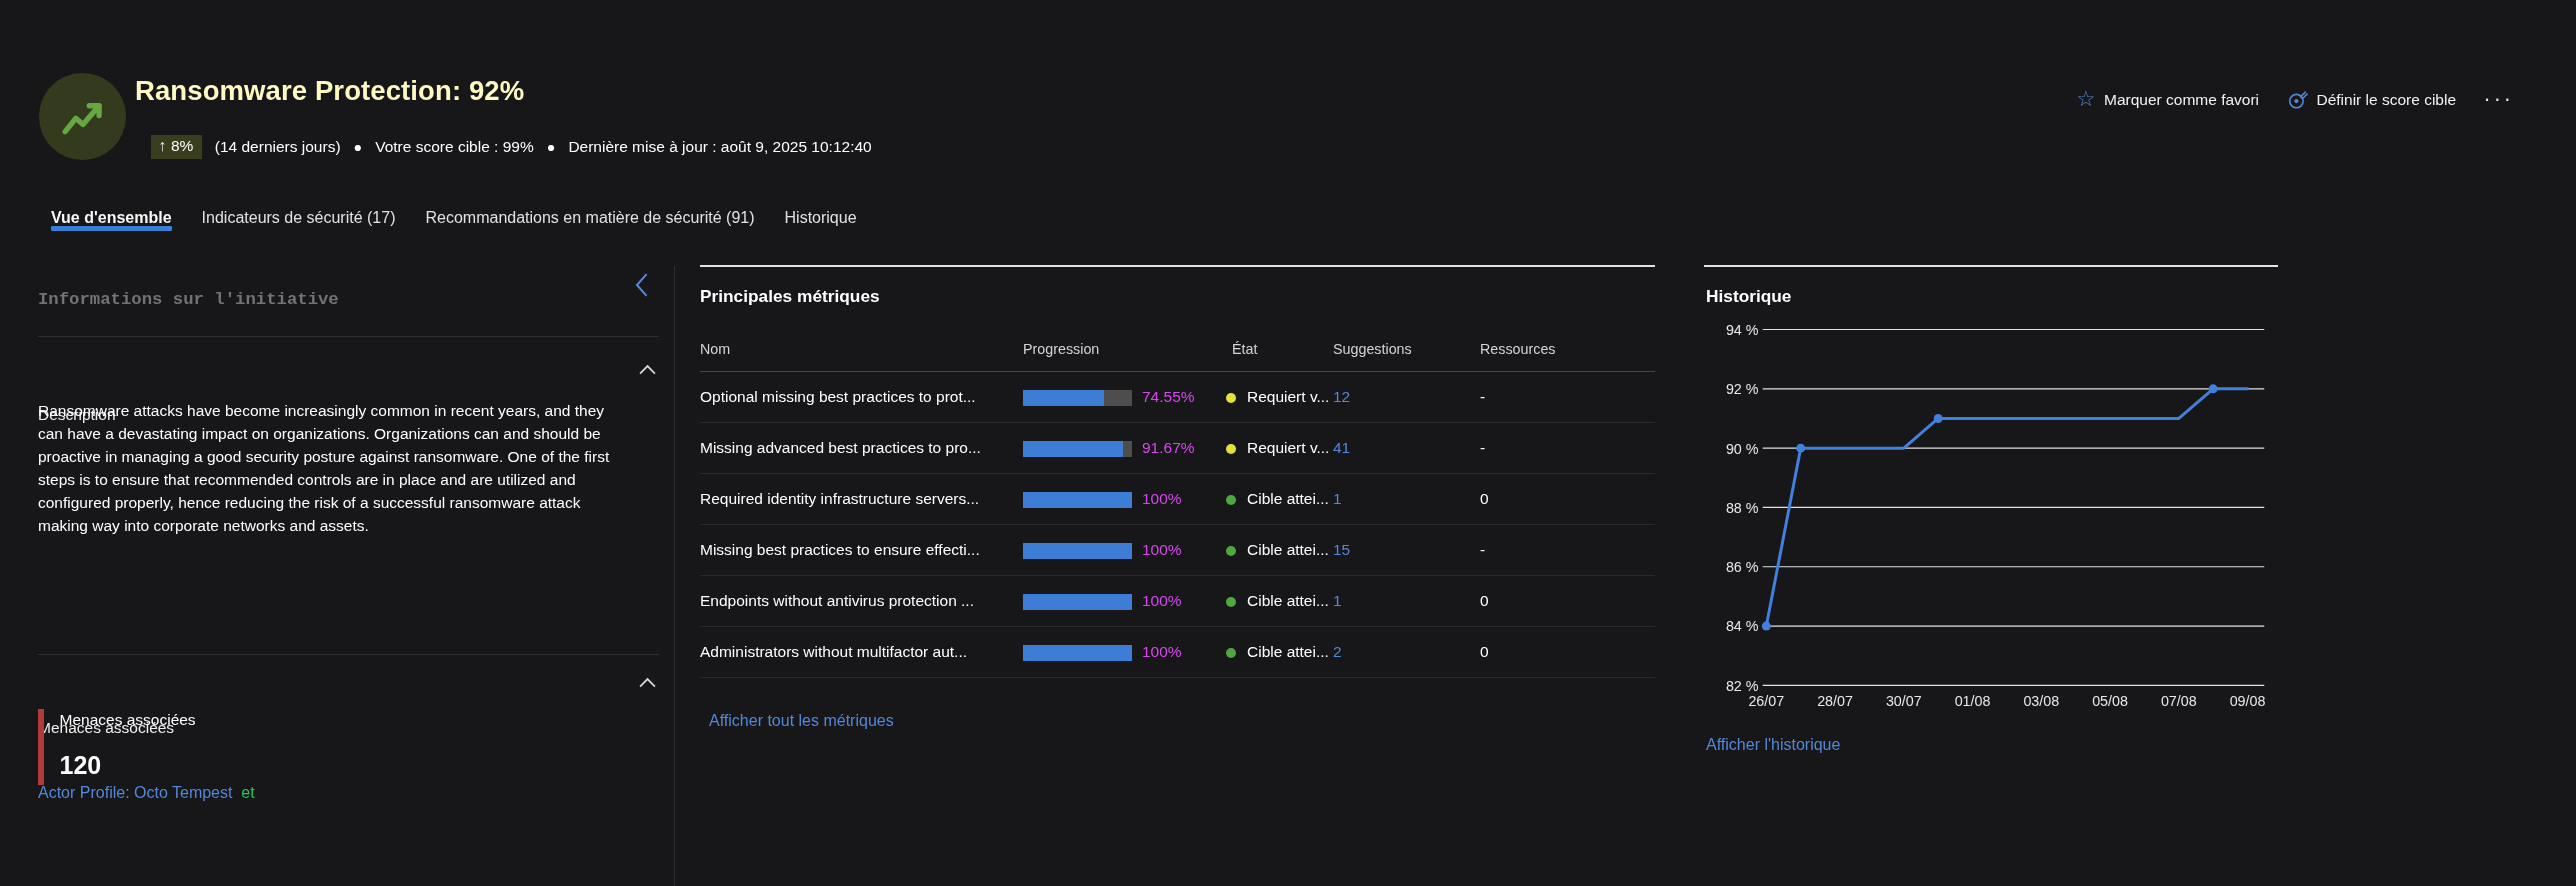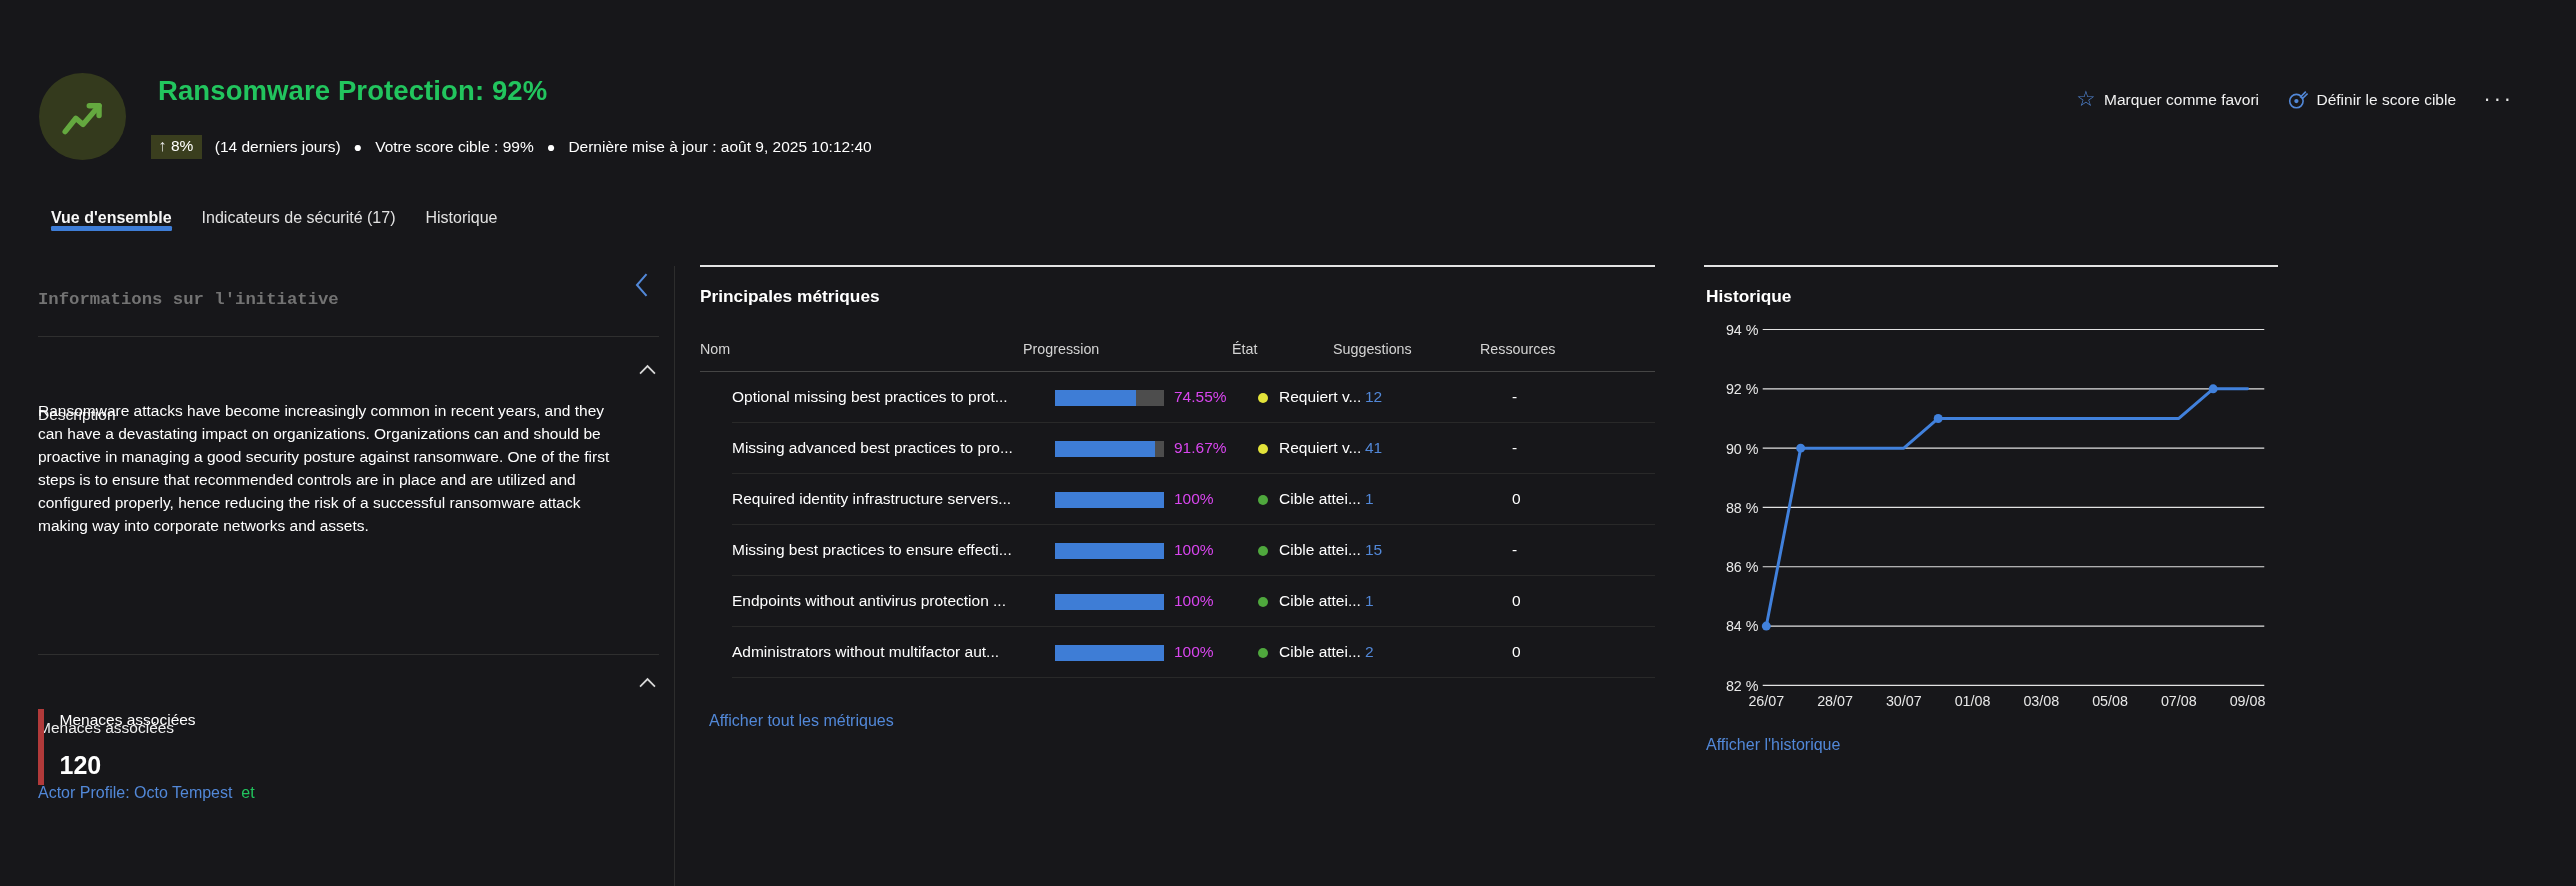--- a/index.html
+++ b/index.html
@@ -6,21 +6,21 @@
   html,body { background:#111113; }
   body { font-family:"Liberation Sans", sans-serif; }
   #page {
     position:relative; width:2576px; height:887px;
     background:#17171a; color:#fff; overflow:hidden;
   }
 
   
   .app-icon { position:absolute; left:39px; top:73px; width:87px; height:87px;
     border-radius:50%; background:#343a1d; display:flex; align-items:center; justify-content:center; }
-  .page-title { position:absolute; left:158px; top:75px; font-size:27.5px; font-weight:700; color:#22c55e; letter-spacing:0.1px; }
+  .page-title { position:absolute; left:135px; top:75px; font-size:27.5px; font-weight:700; color:#fef9c3; letter-spacing:0.1px; }
   .meta-row { position:absolute; left:151px; top:134px; height:26px; display:flex; align-items:center; gap:13px; font-size:15.5px; color:#ffffff; }
   .trend-badge { display:flex; align-items:center; gap:4.8px; background:#3a3e1e; padding:2.4px 8.4px 3.6px 7.2px; }
   .trend-arrow { color:#e8e8e8; font-size:16px; }
   .meta-dot { color:#ffffff; font-size:14.3px; }
   .header-actions { position:absolute; right:62px; top:87px; display:flex; align-items:center; gap:27.5px; font-size:15.5px; color:#f2f2f2; }
   .action { display:flex; align-items:center; gap:8.4px; cursor:pointer; }
   .star-glyph { color:#5288d8; font-size:21.5px; line-height:1; }
   .more-dots { font-size:21.5px; letter-spacing:3px; color:#e6e6e6; cursor:pointer; }
 
   
@@ -52,21 +52,21 @@
   .col-title { position:absolute; top:286px; font-size:17.3px; font-weight:700; color:#ffffff; }
   #metrics-title { left:700px; }
   #history-title { left:1706px; }
 
   .metrics-table { position:absolute; left:700px; top:335px; width:955px; }
   .th { position:absolute; top:6px; font-size:14.3px; color:#d4d4d4; }
   .th-name { left:0; } .th-progress { left:323px; } .th-state { left:532px; }
   .th-sugg { left:633px; } .th-res { left:780px; }
   .thead-rule { position:absolute; left:0; top:36px; width:955px; height:1.2px; background:#454545; }
   #metrics-rows { position:absolute; left:0; top:37px; width:955px; }
-  .m-row { position:relative; height:51px; border-bottom:1.2px solid #292929; cursor:pointer;margin-left:32px; }
+  .m-row { position:relative; height:51px; border-bottom:1.2px solid #292929; cursor:pointer; }
   .m-name { position:absolute; left:0; top:16px; width:311px; font-size:15.5px; color:#ffffff; white-space:nowrap; overflow:hidden; }
   .m-bar { position:absolute; left:323px; top:18px; width:109px; height:15.5px; background:#4d4d4d; }
   .m-fill { height:100%; background:#3e7dd6; }
   .m-pct { position:absolute; left:442px; top:16px; font-size:15.5px; color:#d946ef; }
   .m-dot { position:absolute; left:526px; top:21px; width:10.2px; height:10.2px; border-radius:50%; }
   .m-state { position:absolute; left:547px; top:16px; font-size:15.5px; color:#ffffff; }
   .m-sugg { position:absolute; left:633px; top:16px; font-size:15.5px; color:#5288d8; cursor:pointer; }
   .m-res { position:absolute; left:780px; top:16px; font-size:15.5px; color:#ffffff; }
   .show-all-link { position:absolute; left:709px; top:712px; font-size:16px; color:#5288d8; cursor:pointer; }
 
@@ -112,20 +112,21 @@
         <path d="M16.5 11.5 L23 5" stroke="#5288d8" stroke-width="1.8" fill="none"></path>
       </svg>
       <span>Définir le score cible</span>
     </span>
     <span class="more-dots">···</span>
   </div>
 
   <div class="tabs">
     <div class="tab active">Vue d'ensemble</div>
     <div class="tab">Indicateurs de sécurité (17)</div>
+    <div class="tab">Recommandations en matière de sécurité (91)</div>
     <div class="tab">Historique</div>
   </div>
 
   <div class="sidebar-title">Informations sur l'initiative</div>
   <span class="collapse-chevron">
     <svg width="21.5" height="30" viewBox="0 0 30 44">
       <polyline points="22,6 8,22 22,38" fill="none" stroke="#5288d8" stroke-width="3"></polyline>
     </svg>
   </span>
   <div class="hr" style="top:336px;"></div>

